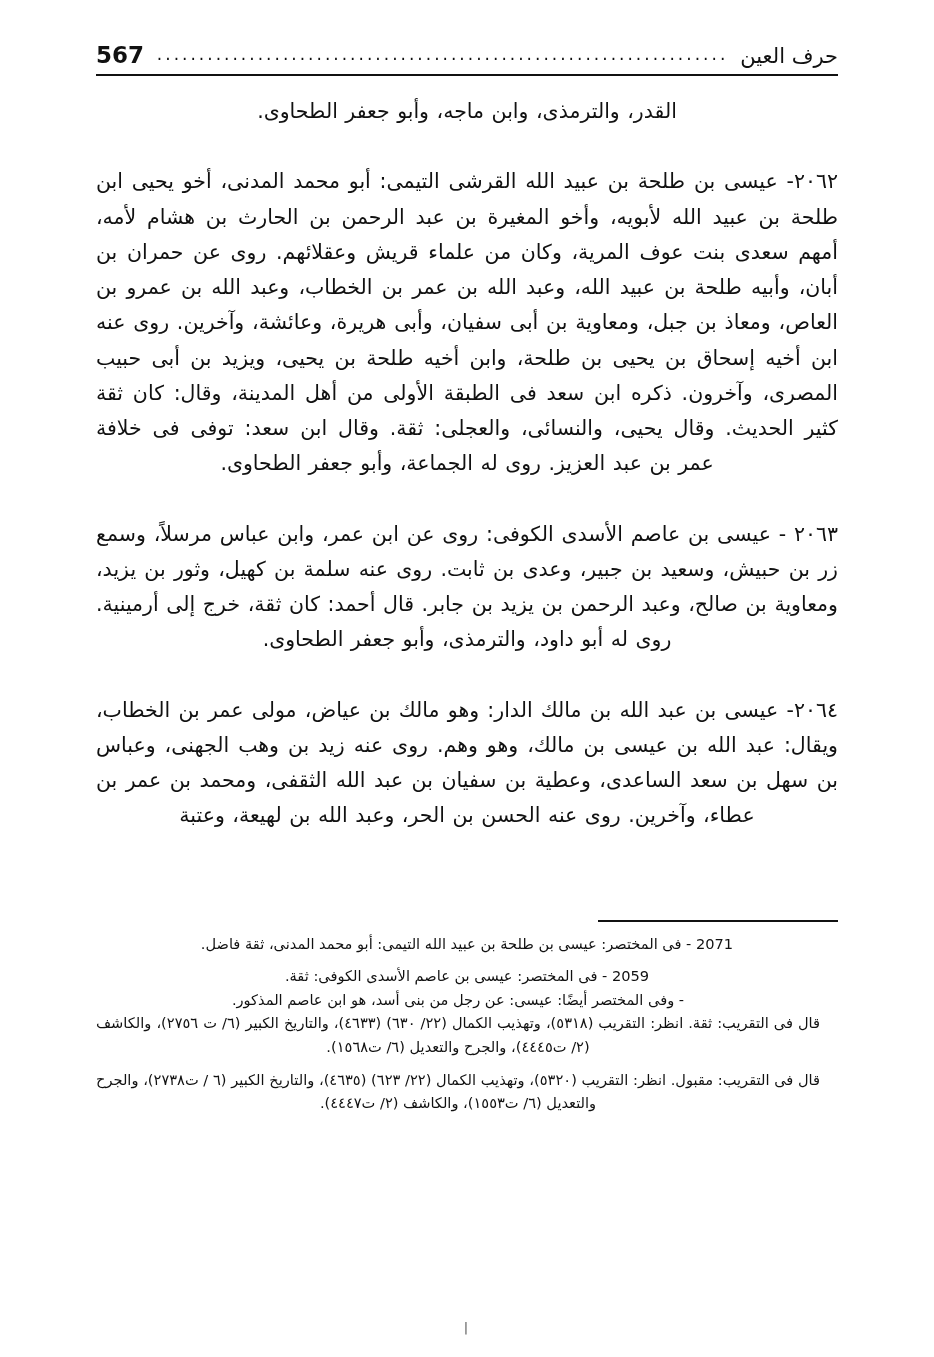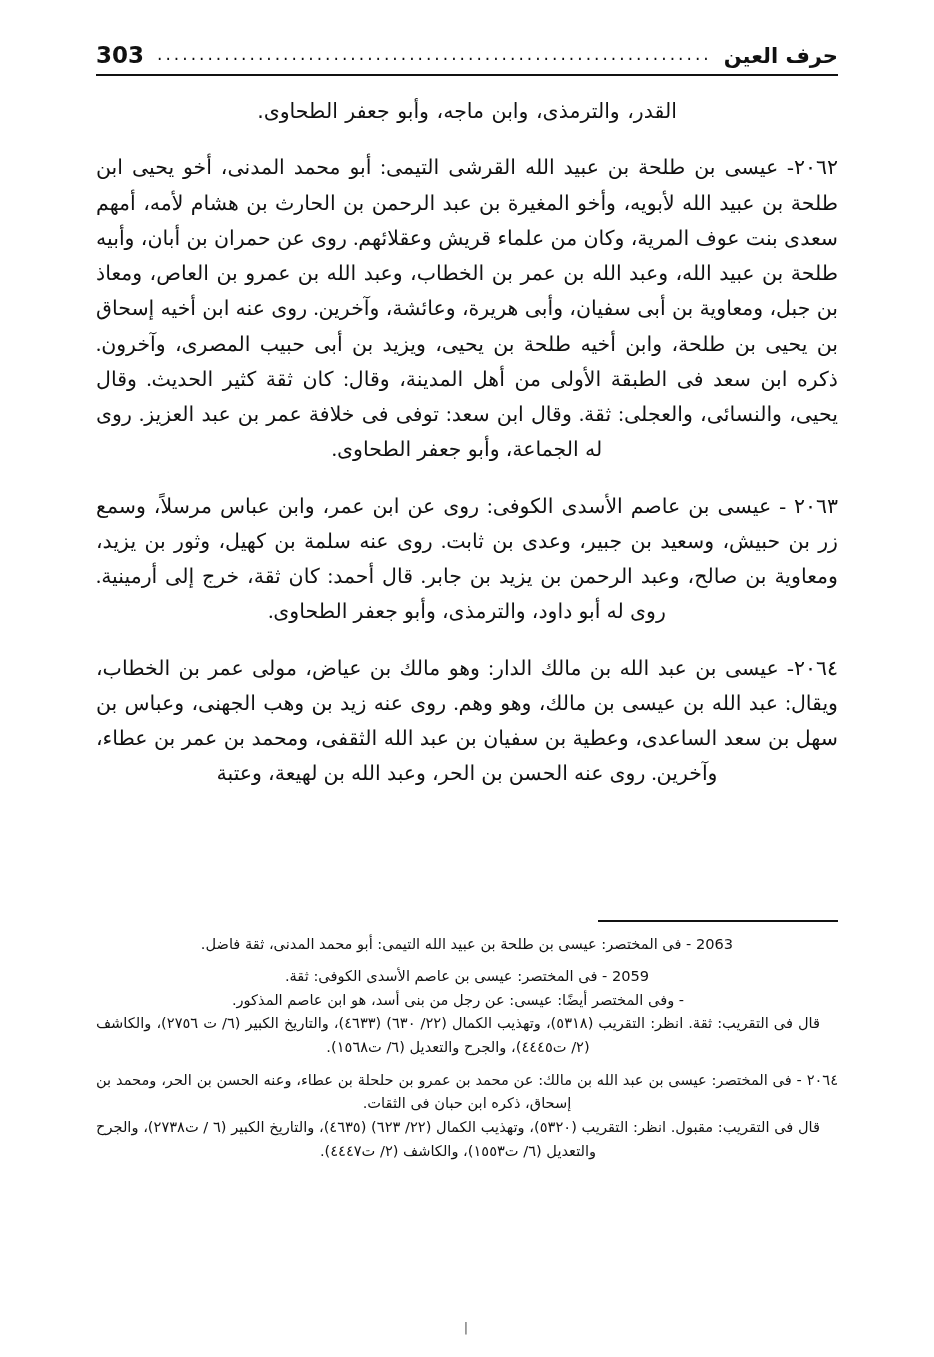--- a/index.html
+++ b/index.html
@@ -28,21 +28,21 @@
   .header {
     display: flex;
     flex-direction: row;
     align-items: baseline;
     justify-content: flex-start;
     width: 100%;
     margin-bottom: 6px;
   }
   .header-title {
     font-size: 21px;
-    font-weight: bold;
+    font-weight: normal;
     white-space: nowrap;
     letter-spacing: 0px;
   }
   .header-dots {
     flex: 1;
     margin: 0 12px;
     font-size: 17px;
     overflow: hidden;
     white-space: nowrap;
     letter-spacing: 3px;
@@ -72,23 +72,22 @@
     text-align: justify;
     text-align-last: center;
     text-justify: inter-word;
     word-spacing: 1px;
   }
   p.para.first {
     text-align: right;
     text-align-last: center;
   }
   p.indent {
-    margin-top: 21px;
+    margin-top: 35px;
     text-indent: 0;
-    font-family: Liberation Serif, serif;
   }
 
   
   .footnote-area {
     position: absolute;
     left: 96px;
     right: 96px;
     top: 920px;
   }
   .footnote-rule {
@@ -123,45 +122,44 @@
   }
 </style>
 </head>
 <body>
 
 <div class="page">
 
   <div class="header">
     <span class="header-title">حرف العين</span>
     <span class="header-dots">........................................................................</span>
-    <span class="header-page">303</span>
+    <span class="header-page">567</span>
   </div>
   <div class="header-rule"></div>
 
   <div class="body-area">
     <p class="para first">القدر، والترمذى، وابن ماجه، وأبو جعفر الطحاوى.</p>
     <p class="para indent">٢٠٦٢- عيسى بن طلحة بن عبيد الله القرشى التيمى: أبو محمد المدنى، أخو يحيى ابن طلحة بن عبيد الله لأبويه، وأخو المغيرة بن عبد الرحمن بن الحارث بن هشام لأمه، أمهم سعدى بنت عوف المرية، وكان من علماء قريش وعقلائهم. روى عن حمران بن أبان، وأبيه طلحة بن عبيد الله، وعبد الله بن عمر بن الخطاب، وعبد الله بن عمرو بن العاص، ومعاذ بن جبل، ومعاوية بن أبى سفيان، وأبى هريرة، وعائشة، وآخرين. روى عنه ابن أخيه إسحاق بن يحيى بن طلحة، وابن أخيه طلحة بن يحيى، ويزيد بن أبى حبيب المصرى، وآخرون. ذكره ابن سعد فى الطبقة الأولى من أهل المدينة، وقال: كان ثقة كثير الحديث. وقال يحيى، والنسائى، والعجلى: ثقة. وقال ابن سعد: توفى فى خلافة عمر بن عبد العزيز. روى له الجماعة، وأبو جعفر الطحاوى.</p>
     <p class="para indent">٢٠٦٣ - عيسى بن عاصم الأسدى الكوفى: روى عن ابن عمر، وابن عباس مرسلاً، وسمع زر بن حبيش، وسعيد بن جبير، وعدى بن ثابت. روى عنه سلمة بن كهيل، وثور بن يزيد، ومعاوية بن صالح، وعبد الرحمن بن يزيد بن جابر. قال أحمد: كان ثقة، خرج إلى أرمينية. روى له أبو داود، والترمذى، وأبو جعفر الطحاوى.</p>
     <p class="para indent">٢٠٦٤- عيسى بن عبد الله بن مالك الدار: وهو مالك بن عياض، مولى عمر بن الخطاب، ويقال: عبد الله بن عيسى بن مالك، وهو وهم. روى عنه زيد بن وهب الجهنى، وعباس بن سهل بن سعد الساعدى، وعطية بن سفيان بن عبد الله الثقفى، ومحمد بن عمر بن عطاء، وآخرين. روى عنه الحسن بن الحر، وعبد الله بن لهيعة، وعتبة</p>
   </div>
 
   <div class="footnote-area">
     <div class="footnote-rule"></div>
 
     <div class="fn-block">
-      <div class="fn-line lead">2063 - فى المختصر: عيسى بن طلحة بن عبيد الله التيمى: أبو محمد المدنى، ثقة فاضل.</div>
+      <div class="fn-line lead">2071 - فى المختصر: عيسى بن طلحة بن عبيد الله التيمى: أبو محمد المدنى، ثقة فاضل.</div>
     </div>
 
     <div class="fn-block">
       <div class="fn-line lead">2059 - فى المختصر: عيسى بن عاصم الأسدى الكوفى: ثقة.</div>
       <div class="fn-line sub">- وفى المختصر أيضًا: عيسى: عن رجل من بنى أسد، هو ابن عاصم المذكور.</div>
       <div class="fn-line sub">قال فى التقريب: ثقة. انظر: التقريب (٥٣١٨)، وتهذيب الكمال (٢٢/ ٦٣٠) (٤٦٣٣)، والتاريخ الكبير (٦/ ت ٢٧٥٦)، والكاشف (٢/ ت٤٤٤٥)، والجرح والتعديل (٦/ ت١٥٦٨).</div>
     </div>
 
     <div class="fn-block">
-      <div class="fn-line lead">٢٠٦٤ - فى المختصر: عيسى بن عبد الله بن مالك: عن محمد بن عمرو بن حلحلة بن عطاء، وعنه الحسن بن الحر، ومحمد بن إسحاق، ذكره ابن حبان فى الثقات.</div>
       <div class="fn-line sub">قال فى التقريب: مقبول. انظر: التقريب (٥٣٢٠)، وتهذيب الكمال (٢٢/ ٦٢٣) (٤٦٣٥)، والتاريخ الكبير (٦ / ت٢٧٣٨)، والجرح والتعديل (٦/ ت١٥٥٣)، والكاشف (٢/ ت٤٤٤٧).</div>
     </div>
   </div>
 
   <div class="footer-mark">|</div>
 
 </div>
 
 </body></html>

